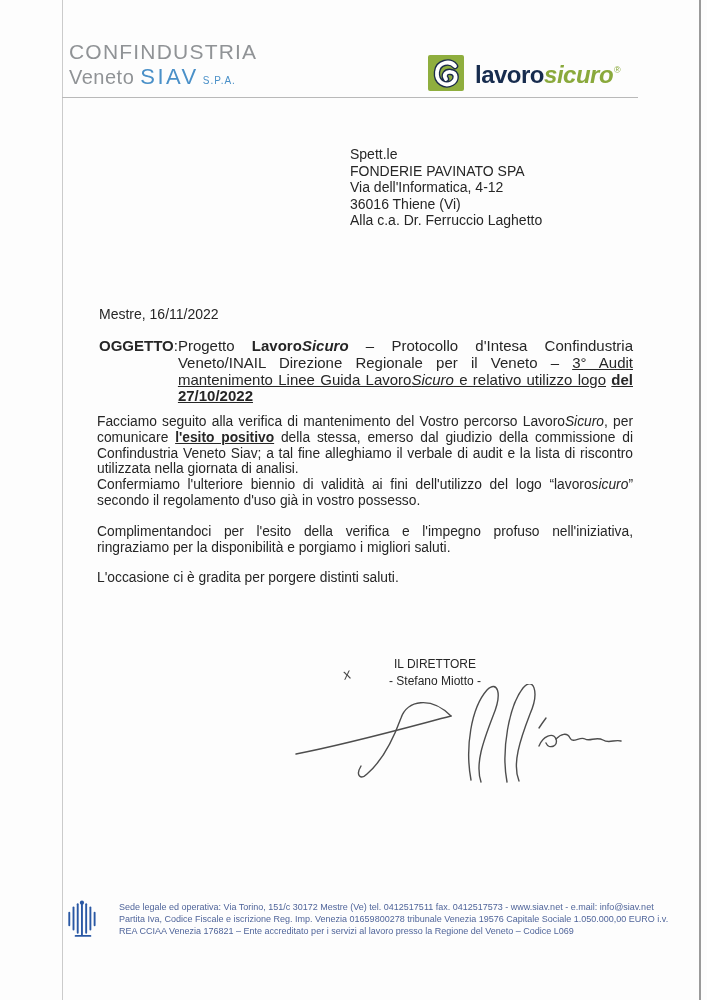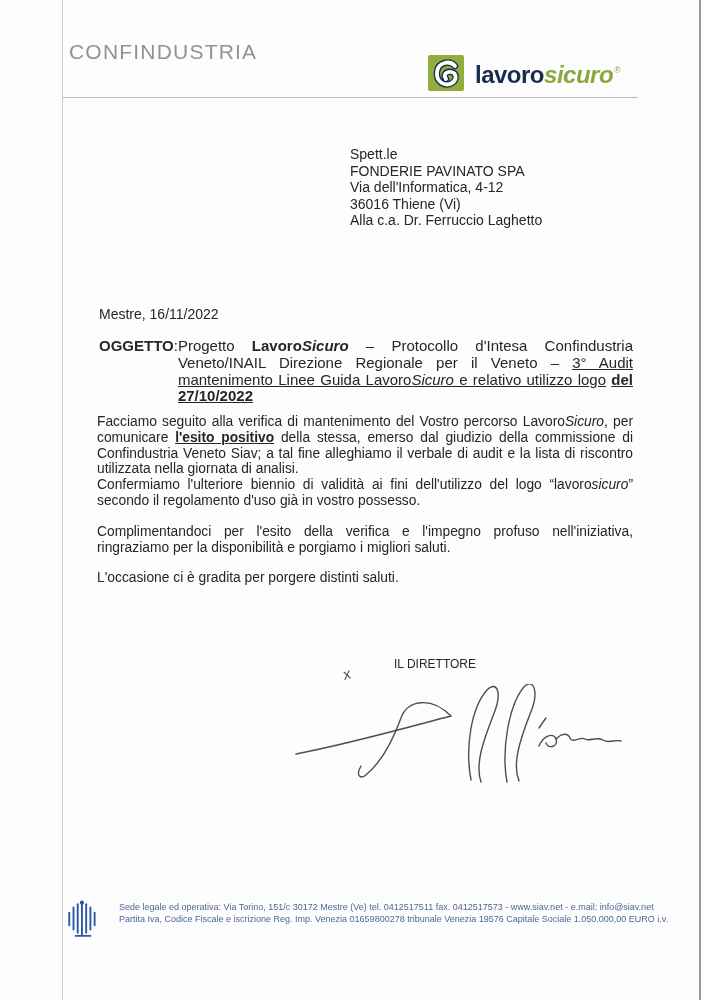--- a/index.html
+++ b/index.html
@@ -62,20 +62,23 @@
 </head>
 <body>
 
 <div class="page">
 
   <div class="left-rule"></div>
   <div class="right-edge"></div>
 
   <div class="brand">
     <div class="brand-1">CONFINDUSTRIA</div>
+    <div class="brand-2">
+      <span class="brand-veneto">Veneto</span><span class="brand-siav">SIAV</span><span class="brand-spa">S.P.A.</span>
+    </div>
   </div>
 
   <div class="logo">
     <span>
       <svg width="36" height="36" viewBox="0 0 36 36">
         <rect x="0" y="0" width="36" height="36" rx="2" fill="#8fae3e"></rect>
         <path d="M27 11 C 22 5, 10 7, 9 17 C 8 27, 17 32, 24 28 C 29 25, 29 18, 23 17 C 18 16, 15 20, 18 24" fill="none" stroke="#1b2b4a" stroke-width="6.5" stroke-linecap="round"></path>
         <path d="M27 11 C 22 5, 10 7, 9 17 C 8 27, 17 32, 24 28 C 29 25, 29 18, 23 17 C 18 16, 15 20, 18 24" fill="none" stroke="#ffffff" stroke-width="3.8" stroke-linecap="round"></path>
       </svg>
     </span>
@@ -103,20 +106,21 @@
 
   <div class="letter-body">
     <p><span>Facciamo seguito alla verifica di mantenimento del Vostro percorso Lavoro</span><span class="i">Sicuro</span><span>, per comunicare </span><span class="bu">l'esito positivo</span><span> della stessa, emerso dal giudizio della commissione di Confindustria Veneto Siav; a tal fine alleghiamo il verbale di audit e la lista di riscontro utilizzata nella giornata di analisi.</span></p>
     <p><span>Confermiamo l'ulteriore biennio di validità ai fini dell'utilizzo del logo “lavoro</span><span class="i">sicuro</span><span>” secondo il regolamento d'uso già in vostro possesso.</span></p>
     <p class="gap-before">Complimentandoci per l'esito della verifica e l'impegno profuso nell'iniziativa, ringraziamo per la disponibilità e porgiamo i migliori saluti.</p>
     <p class="gap-before">L'occasione ci è gradita per porgere distinti saluti.</p>
   </div>
 
   <div class="sig-block">
     <div>IL DIRETTORE</div>
+    <div>- Stefano Miotto -</div>
   </div>
   <div class="x-mark">x</div>
   <div class="sig-svg">
     <svg width="330" height="100" viewBox="0 0 330 100">
       <g fill="none" stroke="#3b3b3b" stroke-width="1.4" stroke-linecap="round" opacity="0.9">
         <path d="M3 70 C 55 60, 105 46, 158 32"></path>
         <path d="M158 32 C 138 12, 114 16, 108 34 C 100 56, 88 78, 74 90 C 68 96, 62 92, 68 82"></path>
         <path d="M178 96 C 172 64, 178 24, 194 6 C 204 -4, 210 8, 200 32 C 190 58, 182 80, 188 98"></path>
         <path d="M214 98 C 208 66, 216 22, 230 4 C 240 -8, 247 7, 237 30 C 227 56, 219 80, 226 97"></path>
         <path d="M253 34 C 250 38, 248 41, 246 44"></path>
@@ -137,15 +141,16 @@
         <line x1="23" y1="7" x2="23" y2="28"></line>
         <line x1="27" y1="12" x2="27" y2="24"></line>
         <line x1="9" y1="34" x2="23" y2="34"></line>
       </g>
       <circle cx="15" cy="2.5" r="2" fill="#2a58a4"></circle>
     </svg>
   </div>
   <div class="footer-text">
     <div>Sede legale ed operativa: Via Torino, 151/c 30172 Mestre (Ve) tel. 0412517511 fax. 0412517573 - www.siav.net - e.mail: info@siav.net</div>
     <div>Partita Iva, Codice Fiscale e iscrizione Reg. Imp. Venezia 01659800278 tribunale Venezia 19576 Capitale Sociale 1.050.000,00 EURO i.v.</div>
+    <div>REA CCIAA Venezia 176821 – Ente accreditato per i servizi al lavoro presso la Regione del Veneto – Codice L069</div>
   </div>
 
 </div>
 
 </body></html>

